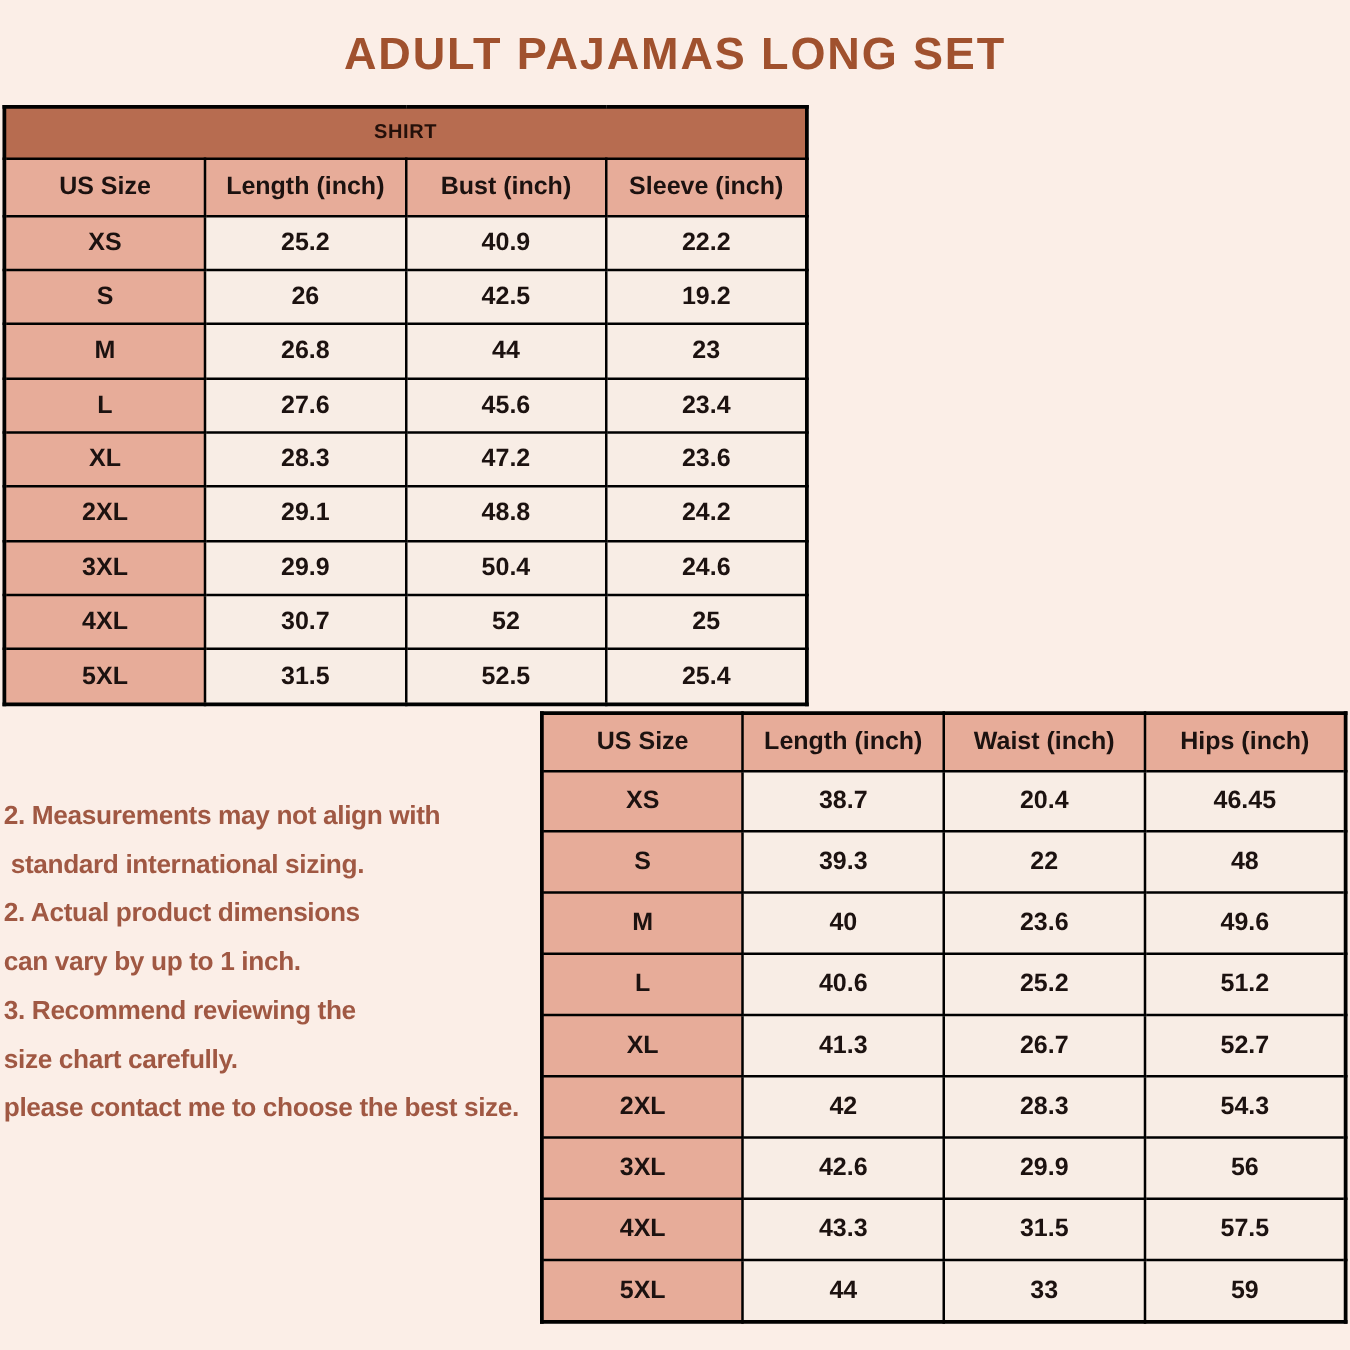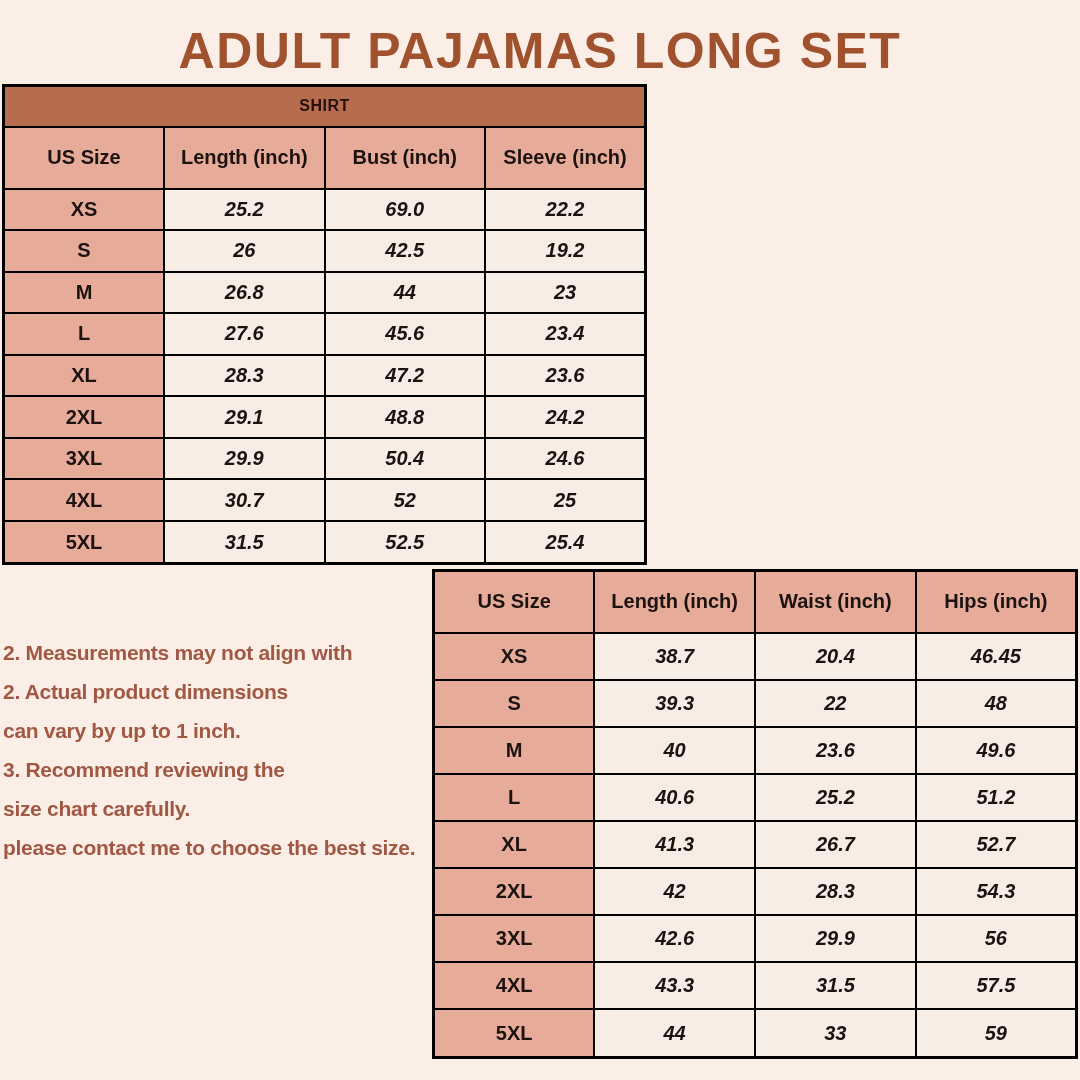--- a/index.html
+++ b/index.html
@@ -7,21 +7,21 @@
   body {
     position:relative;
     background:#fbeee7;
     font-family:"Liberation Sans", sans-serif;
     overflow:hidden;
   }
   .page-title {
     position:absolute;
     top:22px; left:0; width:1080px;
     text-align:center;
-    font-size:50px;
+    font-size:36px;
     font-weight:900;
     letter-spacing:1.5px;
     color:#a0512e;
   }
   table.size-table {
     position:absolute;
     border-collapse:collapse;
     table-layout:fixed;
     border:3px solid #000;
     background:#f8ede5;
@@ -38,24 +38,24 @@
   }
   .size-table tr.banner-row td {
     background:#b76c50;
     color:#24100a;
     font-size:16px;
     height:41px;
     letter-spacing:0.5px;
   }
   .size-table tr.header-row td {
     background:#e7ac99;
-    height:62px;
+    height:46px;
   }
   .size-table td.size-cell { background:#e7ac99; }
-  .size-table td.data-cell { background:#f8ede5;font-style:italic; }
+  .size-table td.data-cell { background:#f8ede5; }
   .notes {
     position:absolute;
     left:3px; top:633px;
     width:445px;
     font-size:21px;
     font-weight:bold;
     color:#a05843;
     line-height:39px;
     letter-spacing:-0.3px;
     white-space:pre;
@@ -73,21 +73,21 @@
       </tr>
       <tr class="header-row">
         <td>US Size</td>
         <td>Length (inch)</td>
         <td>Bust (inch)</td>
         <td>Sleeve (inch)</td>
       </tr>
       <tr>
         <td class="size-cell">XS</td>
         <td class="data-cell">25.2</td>
-        <td class="data-cell">69.0</td>
+        <td class="data-cell">40.9</td>
         <td class="data-cell">22.2</td>
       </tr>
       <tr>
         <td class="size-cell">S</td>
         <td class="data-cell">26</td>
         <td class="data-cell">42.5</td>
         <td class="data-cell">19.2</td>
       </tr>
       <tr>
         <td class="size-cell">M</td>
@@ -192,13 +192,13 @@
       </tr>
       <tr>
         <td class="size-cell">5XL</td>
         <td class="data-cell">44</td>
         <td class="data-cell">33</td>
         <td class="data-cell">59</td>
       </tr>
     </tbody>
 </table>
 
-<div class="notes"><div>2. Measurements may not align with</div><div>2. Actual product dimensions</div><div>can vary by up to 1 inch.</div><div>3. Recommend reviewing the</div><div>size chart carefully.</div><div>please contact me to choose the best size.</div></div>
+<div class="notes"><div>2. Measurements may not align with</div><div> standard international sizing.</div><div>2. Actual product dimensions</div><div>can vary by up to 1 inch.</div><div>3. Recommend reviewing the</div><div>size chart carefully.</div><div>please contact me to choose the best size.</div></div>
 
 </body></html>

